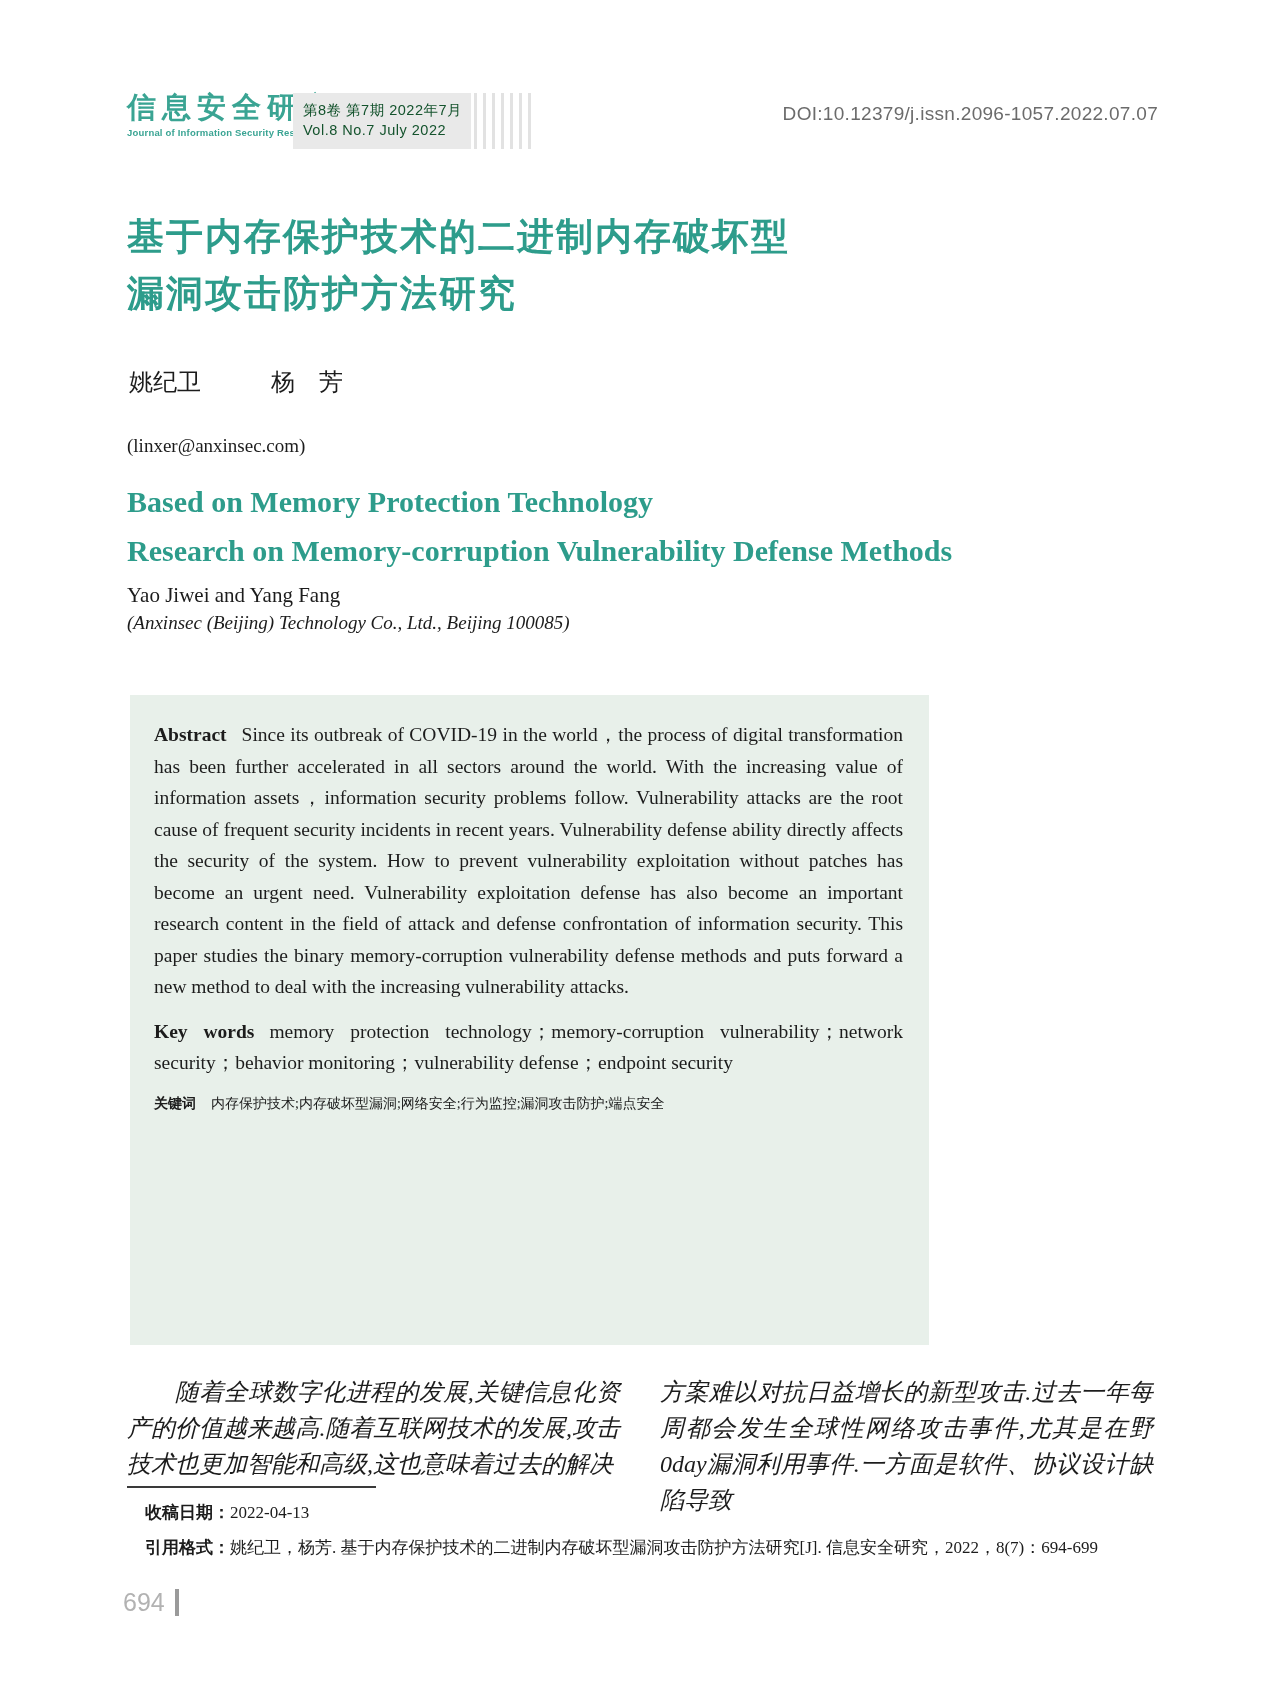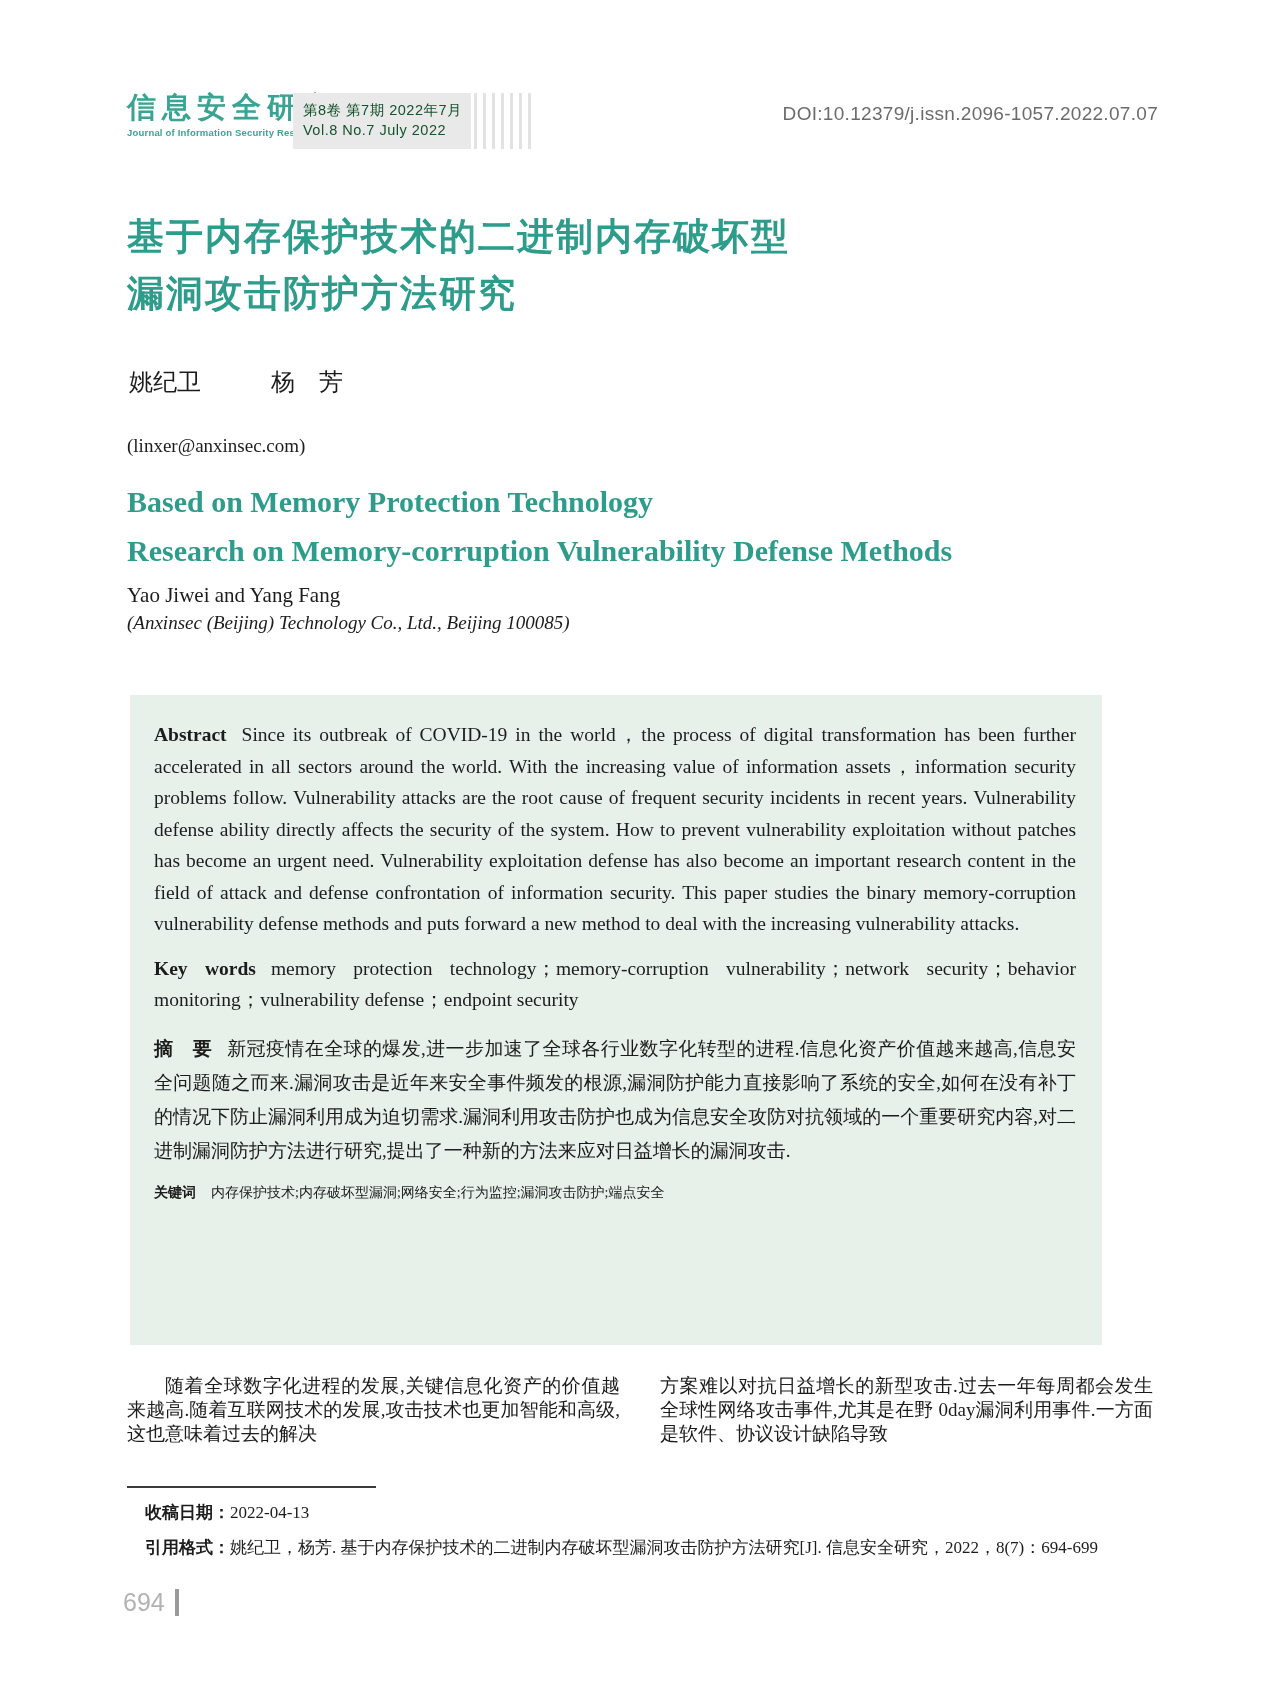--- a/index.html
+++ b/index.html
@@ -36,35 +36,35 @@
   .authors-cn{position:absolute;left:129px;top:366px;font-size:24px;}
   .authors-cn .a2{margin-left:64px;}
   .affil-cn{position:absolute;left:127px;top:402px;font-size:19px;}
   .email{position:absolute;left:127px;top:435px;font-size:19px;}
   .title-en{position:absolute;left:127px;top:477px;color:var(--accent);
     font-weight:700;font-size:30px;line-height:49px;}
   .authors-en{position:absolute;left:127px;top:583px;font-size:21px;}
   .affil-en{position:absolute;left:127px;top:612px;font-size:19px;font-style:italic;}
 
   
-  .abstract-box{position:absolute;left:130px;top:695px;width:972px;min-height:650px;
+  .abstract-box{position:absolute;left:130px;top:695px;width:799px;min-height:650px;
     background:var(--abstract-bg);box-sizing:border-box;padding:24px 26px 24px 24px;}
   .abstract-box p{margin:0;text-align:justify;}
   .abs-en{font-size:19.5px;line-height:31.5px;}
   .kw-en{margin-top:13px !important;font-size:19.5px;line-height:31.5px;}
   .lbl-en{font-weight:700;margin-right:15px;}
   .abs-cn{margin-top:16px !important;font-size:19px;line-height:34px;}
   .kw-cn{margin-top:8px !important;font-size:14px;line-height:32px;}
   .clc{margin-top:13px !important;font-size:19px;line-height:32px;}
   .lbl-cn{font-family:"Liberation Sans","DejaVu Sans",sans-serif;font-weight:700;margin-right:15px;}
   .clc-val{margin-left:2px;}
 
   
   .body-cols{position:absolute;left:127px;top:1374px;width:1026px;display:flex;gap:40px;}
-  .col{width:493px;font-size:19px;line-height:24px;text-align:justify;}
+  .col{width:493px;font-size:24px;line-height:36px;text-align:justify;font-style:italic;}
   .col p{margin:0;}
   .col-left p{text-indent:2em;}
 
   
   .fn-rule{position:absolute;left:127px;top:1486px;width:249px;border-top:2px solid #3a3a3a;}
   .footnotes{position:absolute;left:145px;top:1495px;width:1010px;font-size:17px;line-height:35px;}
   .fn-label{font-family:"Liberation Sans","DejaVu Sans",sans-serif;font-weight:700;}
 
   
   .pagenum{position:absolute;left:123px;top:1588px;display:flex;align-items:center;gap:10px;
@@ -104,23 +104,20 @@
   <div class="authors-en">Yao Jiwei and Yang Fang</div>
   <div class="affil-en">(Anxinsec (Beijing) Technology Co., Ltd., Beijing 100085)</div>
 
   <div class="abstract-box">
     <p class="abs-en">
       <span class="lbl-en">Abstract</span><span>Since its outbreak of COVID-19 in the world，the process of digital transformation has been further accelerated in all sectors around the world. With the increasing value of information assets，information security problems follow. Vulnerability attacks are the root cause of frequent security incidents in recent years. Vulnerability defense ability directly affects the security of the system. How to prevent vulnerability exploitation without patches has become an urgent need. Vulnerability exploitation defense has also become an important research content in the field of attack and defense confrontation of information security. This paper studies the binary memory-corruption vulnerability defense methods and puts forward a new method to deal with the increasing vulnerability attacks.</span>
     </p>
     <p class="kw-en">
       <span class="lbl-en">Key words</span><span>memory protection technology；memory-corruption vulnerability；network security；behavior monitoring；vulnerability defense；endpoint security</span>
     </p>
-    <p class="abs-cn">
-      <span class="lbl-cn">摘　要</span><span>新冠疫情在全球的爆发,进一步加速了全球各行业数字化转型的进程.信息化资产价值越来越高,信息安全问题随之而来.漏洞攻击是近年来安全事件频发的根源,漏洞防护能力直接影响了系统的安全,如何在没有补丁的情况下防止漏洞利用成为迫切需求.漏洞利用攻击防护也成为信息安全攻防对抗领域的一个重要研究内容,对二进制漏洞防护方法进行研究,提出了一种新的方法来应对日益增长的漏洞攻击.</span>
-    </p>
     <p class="kw-cn">
       <span class="lbl-cn">关键词</span><span>内存保护技术;内存破坏型漏洞;网络安全;行为监控;漏洞攻击防护;端点安全</span>
     </p>
   </div>
 
   <div class="body-cols">
     <div class="col col-left">
       <p>随着全球数字化进程的发展,关键信息化资产的价值越来越高.随着互联网技术的发展,攻击技术也更加智能和高级,这也意味着过去的解决</p>
     </div>
     <div class="col col-right">

